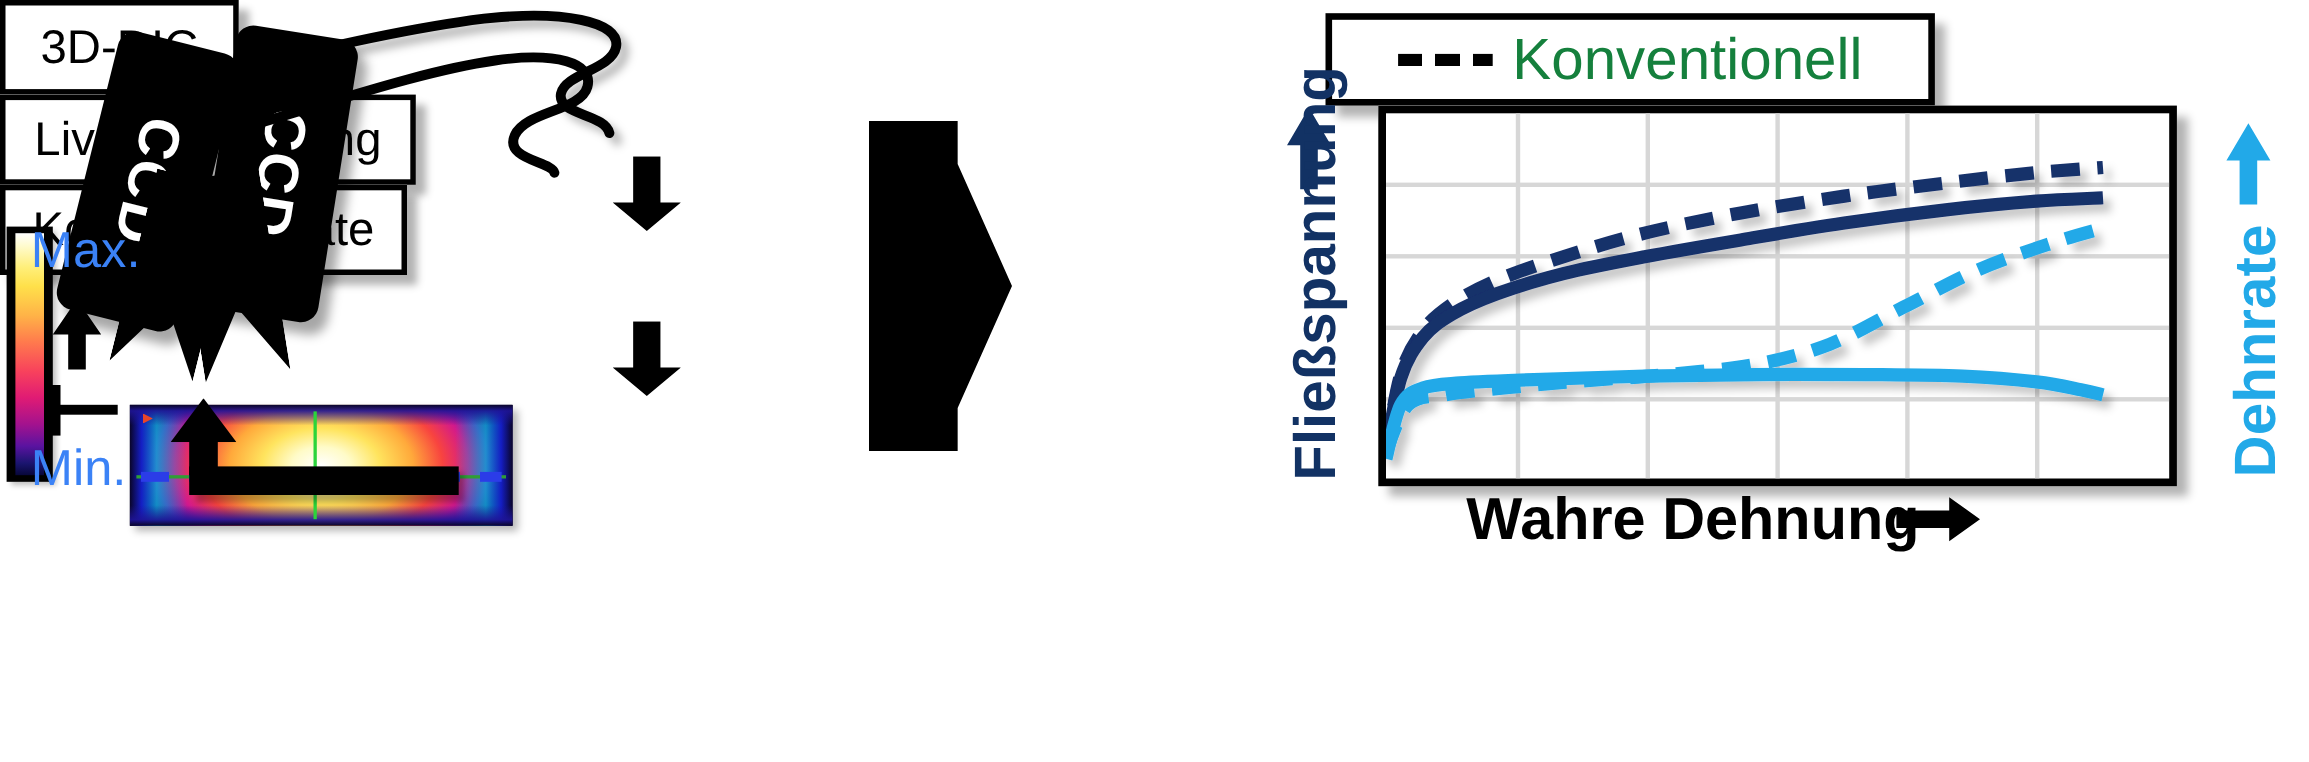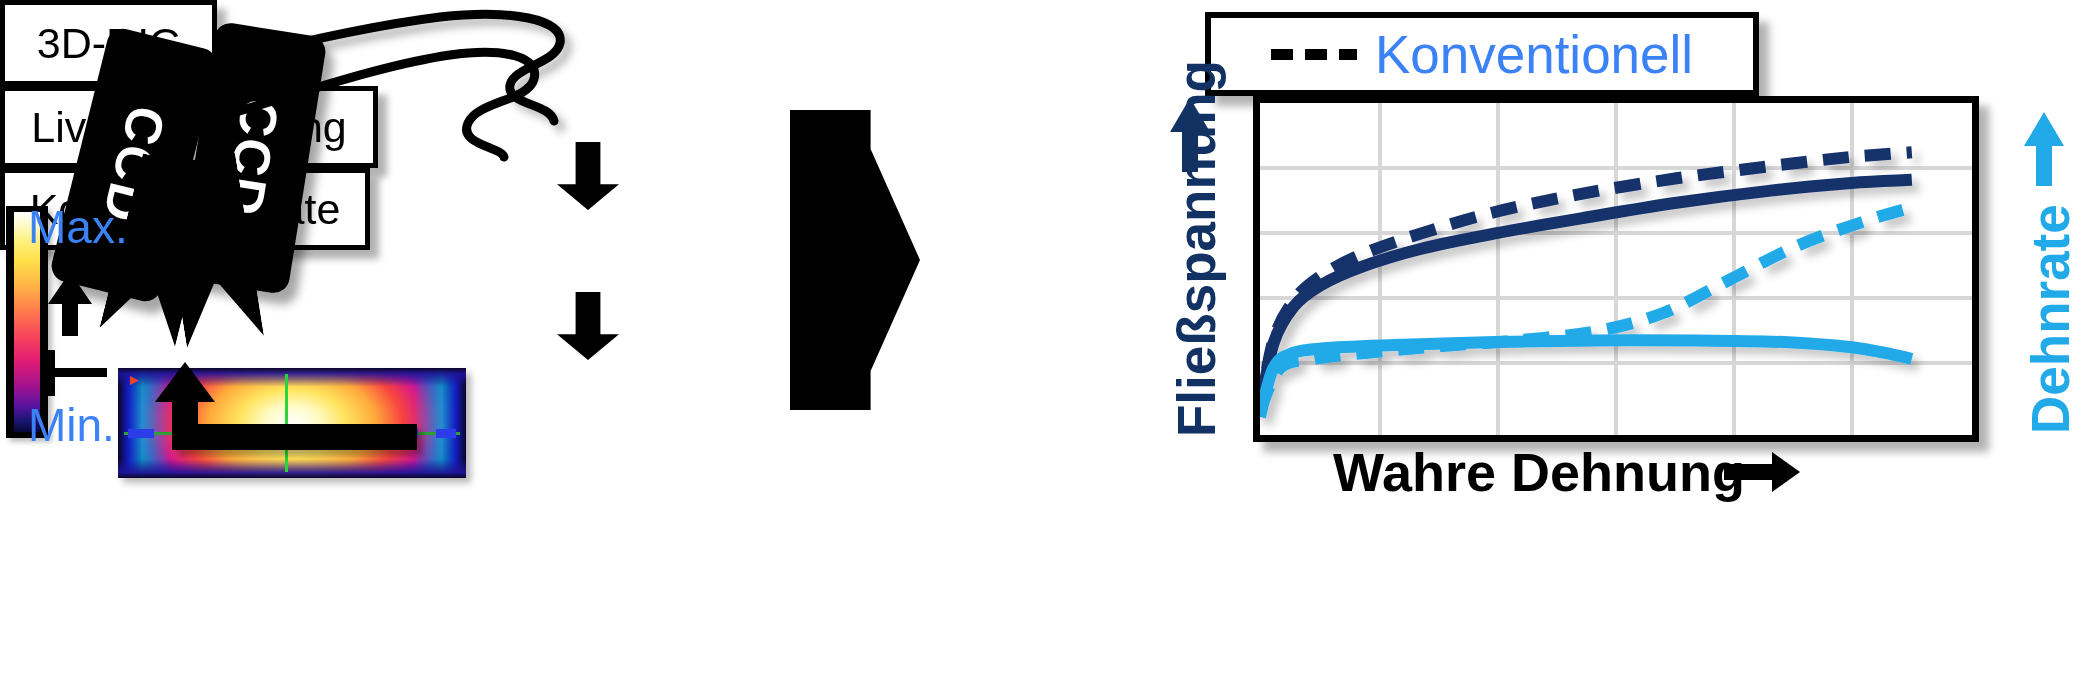--- a/index.html
+++ b/index.html
@@ -115,21 +115,21 @@
   
   .legend{
     position:absolute;background:#fff;border:6px solid #000;
     box-shadow:10px 10px 8px rgba(0,0,0,0.30);
     display:flex;align-items:center;justify-content:center;gap:26px;
   }
   .leg-item{display:flex;align-items:center;gap:18px;}
   .leg-dash{width:86px;height:11px;
     background:repeating-linear-gradient(to right,#000 0 22px,rgba(0,0,0,0) 22px 34px);}
   .leg-solid{width:86px;height:11px;background:#123264;}
-  .leg-text{font-size:53px;color:#3b82f6;white-space:nowrap;
+  .leg-text{font-size:53px;color:#15803d;white-space:nowrap;
     font-family:"Liberation Sans",sans-serif;}
 
   
   .plotframe{
     position:absolute;background:#fff;border:7px solid #000;
     box-shadow:10px 10px 8px rgba(0,0,0,0.30);
   }
   .plotinner{position:absolute;left:0;top:0;width:100%;height:100%;overflow:hidden;}
   .gridv{position:absolute;top:0;bottom:0;width:4px;background:#d7d7d7;}
   .gridh{position:absolute;left:0;right:0;height:4px;background:#d7d7d7;}

